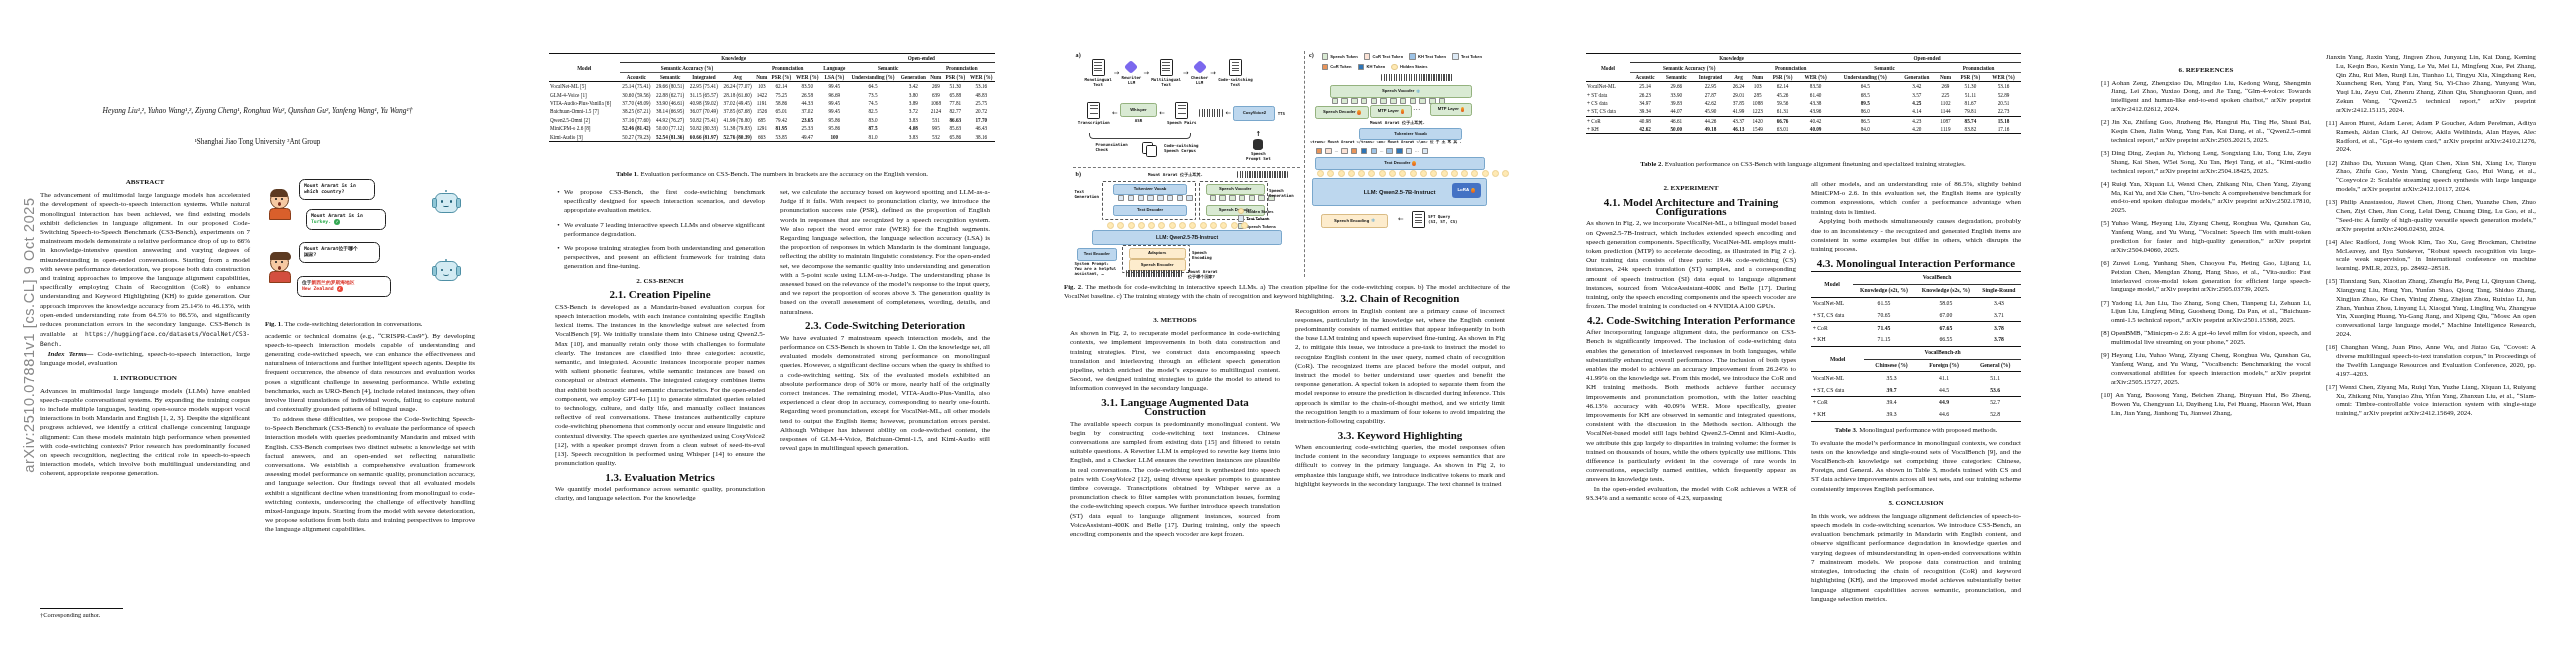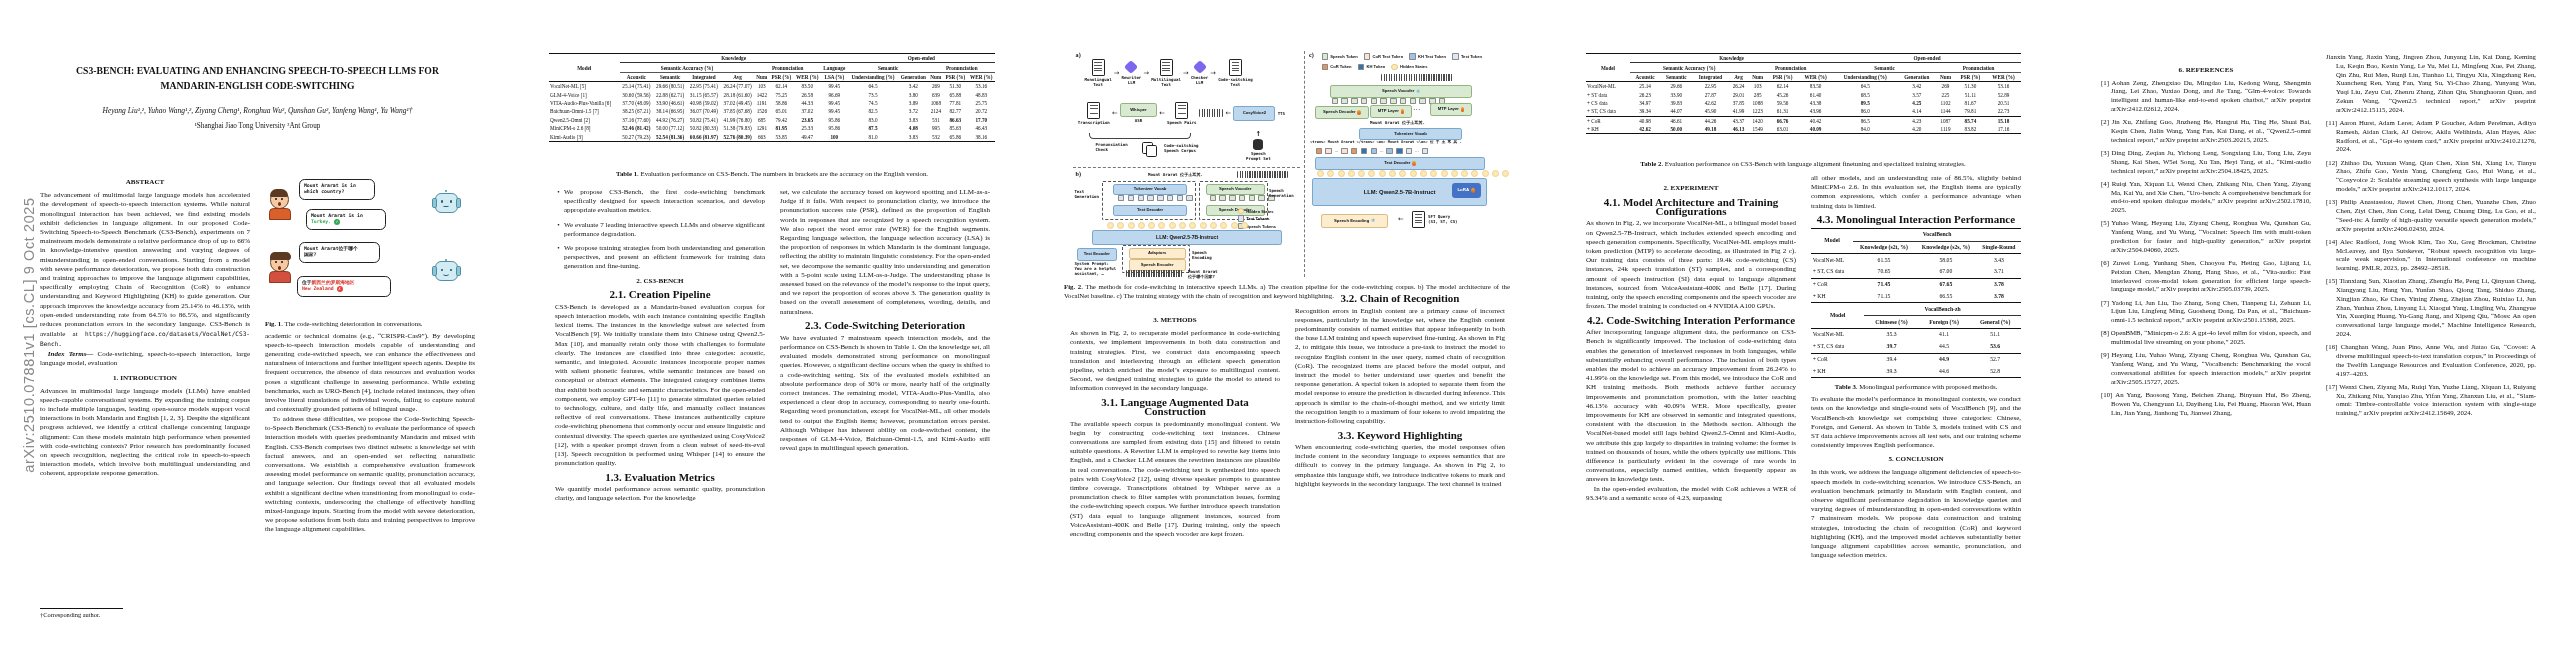--- a/index.html
+++ b/index.html
@@ -1,21 +1,21 @@
 <!DOCTYPE html>
 <html style="font-size:9px"><head>
 <meta charset="utf-8">
 <style>
   html,body{margin:0;padding:0;background:#e8e8e8}
   #w{position:relative;width:2576px;height:667px;background:#fff;overflow:hidden;font-family:"Liberation Serif","DejaVu Serif",serif;color:#111}
   .pg{position:absolute;top:0;width:515px;height:667px;background:#fff;overflow:hidden}
   .stamp{position:absolute;left:-249px;top:327px;width:556px;text-align:center;transform:rotate(-90deg);color:#8a8a8a;font-family:"Liberation Sans",sans-serif;font-size:14.5px;letter-spacing:0.6px;white-space:nowrap}
   .ttl{position:absolute;left:33px;width:449px;top:64px;text-align:center;font-weight:700;font-size:9.7px;line-height:1.5}
   .auth{position:absolute;left:22px;width:471px;top:106px;text-align:center;font-style:italic;font-size:7.5px}
-  .affil{position:absolute;left:33px;width:449px;top:122px;text-align:center;font-size:7.2px}
+  .affil{position:absolute;left:33px;width:449px;top:138px;text-align:center;font-size:7.2px}
   .col{position:absolute;width:210px;font-size:7px;line-height:9.2px;text-align:justify}
   .c1{left:40px}.c2{left:265px}
   .col p{margin:0 0 0.6px 0;text-indent:7.8px}
   .col p.ni{text-indent:0}
   .sec{font-weight:700;text-align:center;font-size:7.1px;margin:5px 0 3.9px;text-indent:0}
   .sub{font-weight:700;font-size:11px;margin:4.4px 0 3.3px;text-indent:0;text-align:center}
   .mono{font-family:"DejaVu Sans Mono",monospace;font-size:6.1px}
   .bul{position:relative;padding-left:9px;margin:0 0 5px 0;text-indent:0 !important}
   .bul::before{content:"•";position:absolute;left:2.2px}
   .fnote{position:absolute;left:40px;width:210px;top:608px;font-size:6.4px}
@@ -85,24 +85,20 @@
   .refs{font-size:6.8px;line-height:8.8px;text-align:justify}
   .lora{position:absolute;right:5.6px;top:4.4px;width:29px;height:14.5px;background:#4472c4;border-radius:3.3px;color:#fff;font-weight:700;font-size:4.4px;display:flex;align-items:center;justify-content:center}
 </style>
 </head>
 <body>
 
 <div id="w">
 
   <div class="pg" style="left:0">
     <div class="stamp">arXiv:2510.07881v1  [cs.CL]  9 Oct 2025</div>
-    <div class="ttl">
-      <div>CS3-BENCH: EVALUATING AND ENHANCING SPEECH-TO-SPEECH LLMS FOR</div>
-      <div>MANDARIN-ENGLISH CODE-SWITCHING</div>
-    </div>
     <div class="auth">Heyang Liu¹,², Yuhao Wang¹,², Ziyang Cheng¹, Ronghua Wu², Qunshan Gu², Yanfeng Wang¹, Yu Wang¹†</div>
     <div class="affil">¹Shanghai Jiao Tong University    ²Ant Group</div>
 
     <div class="col c1" style="top:173px">
       <div class="sec">ABSTRACT</div>
       <p class="ni"><span>The advancement of multimodal large language models has accelerated the development of speech-to-speech interaction systems. While natural monolingual interaction has been achieved, we find existing models exhibit deficiencies in language alignment. In our proposed Code-Switching Speech-to-Speech Benchmark (CS3-Bench), experiments on 7 mainstream models demonstrate a relative performance drop of up to 66% in knowledge-intensive question answering and varying degrees of misunderstanding in open-ended conversations. Starting from a model with severe performance deterioration, we propose both data construction and training approaches to improve the language alignment capabilities, specifically employing Chain of Recognition (CoR) to enhance understanding and Keyword Highlighting (KH) to guide generation. Our approach improves the knowledge accuracy from 25.14% to 46.13%, with open-ended understanding rate from 64.5% to 86.5%, and significantly reduces pronunciation errors in the secondary language. CS3-Bench is available at</span> <span class="mono">https://huggingface.co/datasets/VocalNet/CS3-Bench.</span></p>
       <p><b><i>Index Terms—</i></b><span> Code-switching, speech-to-speech interaction, large language model, evaluation</span></p>
       <div class="sec">1.  INTRODUCTION</div>
       <p class="ni">Advances in multimodal large language models (LLMs) have enabled speech-capable conversational systems. By expanding the training corpus to include multiple languages, leading open-source models support vocal interactions in both Mandarin and English [1, 2, 3]. Despite the significant progress achieved, we identify a critical challenge concerning language alignment: Can these models maintain high performance when presented with code-switching contexts? Prior research has predominantly focused on speech recognition, neglecting the critical role in speech-to-speech interaction models, which involve both multilingual understanding and coherent, appropriate response generation.</p>
     </div>
@@ -750,22 +746,23 @@
     <div class="tcap" style="left:34px;top:160px;width:446px"><b>Table 2</b><span>. Evaluation performance on CS3-Bench with language alignment finetuning and specialized training strategies.</span></div>
 
     <div class="col c1" style="top:179px">
       <div class="sec">2.  EXPERIMENT</div>
       <div class="sub">4.1.  Model Architecture and Training Configurations</div>
       <p class="ni">As shown in Fig. 2, we incorporate VocalNet-ML, a bilingual model based on Qwen2.5-7B-Instruct, which includes extended speech encoding and speech generation components. Specifically, VocalNet-ML employs multi-token prediction (MTP) to accelerate decoding, as illustrated in Fig 2 c). Our training data consists of three parts: 19.4k code-switching (CS) instances, 24k speech translation (ST) samples, and a corresponding amount of speech instruction (SI) data equal to language alignment instances, sourced from VoiceAssistant-400K and Belle [17]. During training, only the speech encoding components and the speech vocoder are frozen. The model training is conducted on 4 NVIDIA A100 GPUs.</p>
       <div class="sub">4.2.  Code-Switching Interation Performance</div>
       <p class="ni">After incorporating language alignment data, the performance on CS3-Bench is significantly improved. The inclusion of code-switching data enables the generation of interleaved responses in both languages, while substantially enhancing overall performance. The inclusion of both types enables the model to achieve an accuracy improvement from 26.24% to 41.99% on the knowledge set. From this model, we introduce the CoR and KH training methods. Both methods achieve further accuracy improvements and pronunciation promotion, with the latter reaching 46.13% accuracy with 40.09% WER. More specifically, greater improvements for KH are observed in semantic and integrated questions, consistent with the discussion in the Methods section. Although the VocalNet-based model still lags behind Qwen2.5-Omni and Kimi-Audio, we attribute this gap largely to disparities in training volume: the former is trained on thousands of hours, while the others typically use millions. This difference is particularly evident in the coverage of rare words in conversations, especially named entities, which frequently appear as answers in knowledge tests.</p>
       <p>In the open-ended evaluation, the model with CoR achieves a WER of 93.34% and a semantic score of 4.23, surpassing</p>
     </div>
-    <div class="col c2" style="top:174px">
+    <div class="col c2" style="top:180px">
       <p class="ni">all other models, and an understanding rate of 86.5%, slightly behind MiniCPM-o 2.6. In this evaluation set, the English items are typically common expressions, which confer a performance advantage when training data is limited.</p>
+      <p>Applying both methods simultaneously causes degradation, probably due to an inconsistency - the recognized and generated English items are consistent in some examples but differ in others, which disrupts the training process.</p>
       <div class="sub">4.3.  Monolingual Interaction Performance</div>
       <table class="tbl t3" style="margin-top:2.2px">
         <thead>
           <tr>
               <th class="mod" rowspan="2">Model</th>
               <th colspan="3" class="gt">VocalBench</th>
             </tr>
           <tr>
               <th>Knowledge (s2t, %)</th>
               <th>Knowledge (s2s, %)</th>

